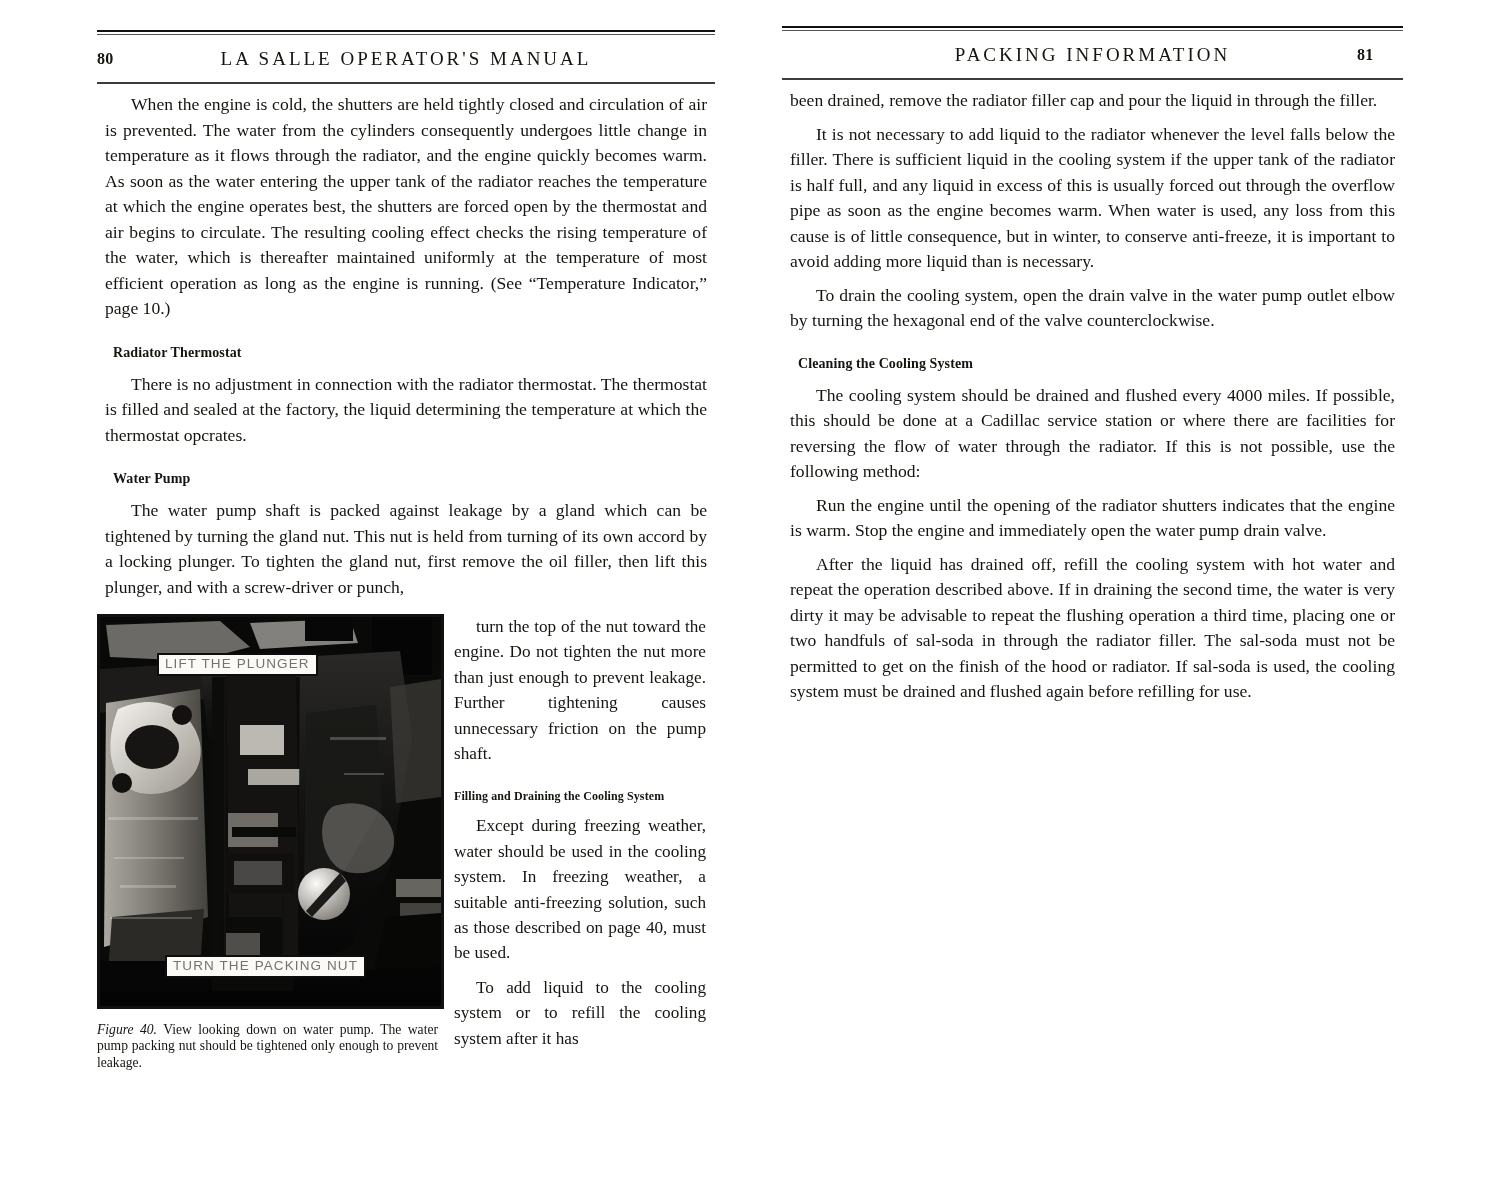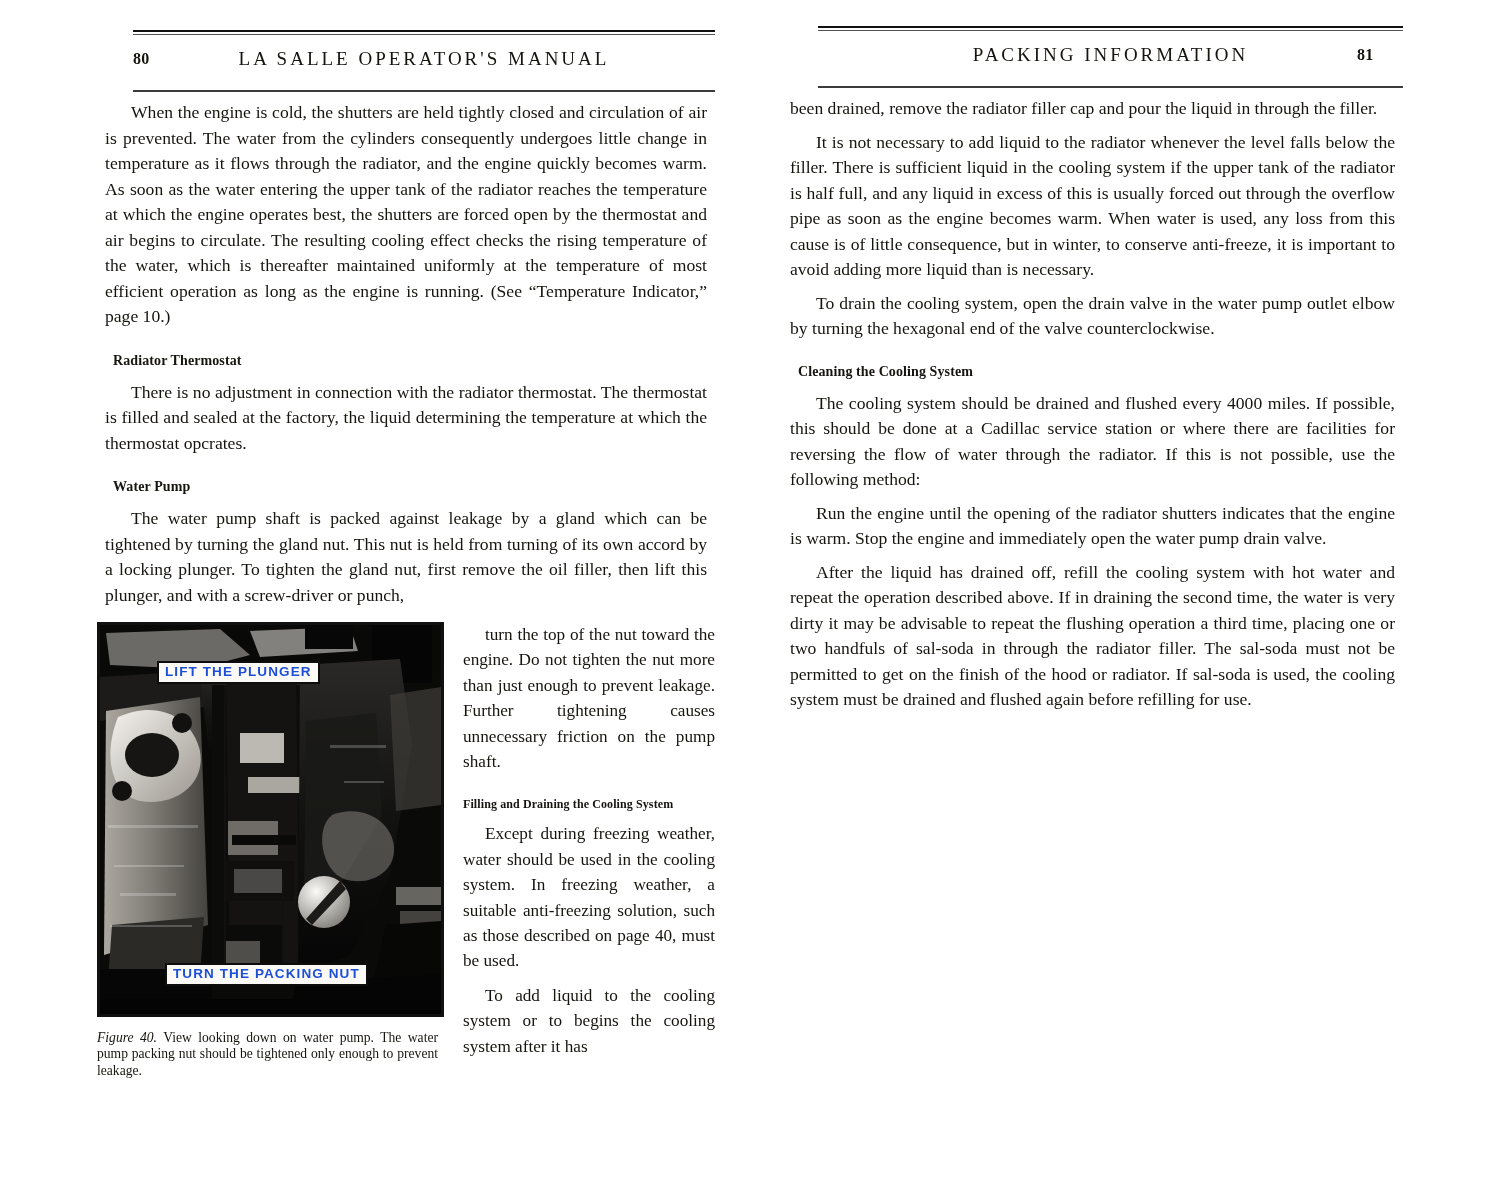--- a/index.html
+++ b/index.html
@@ -12,21 +12,21 @@
     overflow:hidden;
   }
   .spread{position:relative;width:1489px;height:1200px;display:flex;}
 
   
   .page{position:relative;box-sizing:border-box;}
   .page-left{width:745px;padding:30px 30px 0 97px;}
   .page-right{width:744px;padding:26px 86px 0 37px;}
 
   
-  .runhead{position:relative;height:62px;margin-left:36px;}
+  .runhead{position:relative;height:54px;}
   .rule-top{position:absolute;left:0;right:0;top:0;height:5px;}
   .rule-top::before,.rule-top::after{
     content:"";position:absolute;left:0;right:0;background:#111;
   }
   .rule-top::before{top:0;height:2px;}
   .rule-top::after{top:4px;height:1px;opacity:.72;}
   .rule-bot{position:absolute;left:0;right:0;bottom:0;height:2px;background:#1a1a1a;opacity:.85;}
   .runhead-inner{
     position:absolute;left:0;right:0;top:9px;height:40px;
     display:flex;align-items:center;
@@ -53,41 +53,41 @@
     font-size:14px;line-height:22px;font-weight:700;
     margin:20px 0 7px 16px;text-indent:0;text-align:left;
     letter-spacing:.1px;
   }
   h3.sub.tight{margin-top:19px;}
 
   
   .figwrap{margin-top:14px;display:flex;gap:0;}
   .figblock{width:345px;flex:none;}
   .sidecol{
-    width:252px;flex:none;margin-left:21px;
+    width:252px;flex:none;margin-left:12px;
     font-size:17.2px;line-height:25.4px;text-align:justify;
   }
   .sidecol p{margin:0;text-indent:22px;}
   .sidecol p + p{margin-top:9px;}
   .sidecol h3.sub{font-size:12px;line-height:22px;margin:19px 0 6px;}
 
   
   .photo{
     position:relative;width:341px;height:389px;
     border:3px solid #111;
     background:#f2f0ec;
     overflow:hidden;
   }
   .photo-inner{position:absolute;inset:0;}
   .callout{
     position:absolute;z-index:6;
     background:#fbfaf7;border:2px solid #0d0d0d;
     font-family:"Liberation Sans", sans-serif;
-    font-weight:700;font-size:13.5px;letter-spacing:1.1px;
-    color:#1d4ed8;padding:2px 6px 3px;white-space:nowrap;
+    font-weight:400;font-size:13.5px;letter-spacing:1.1px;
+    color:#737373;padding:2px 6px 3px;white-space:nowrap;
     line-height:14px;
   }
   .callout-plunger{left:57px;top:36px;}
   .callout-nut{left:65px;top:338px;}
   .leader{position:absolute;z-index:5;background:#111;width:2px;}
   .leader-plunger{left:124px;top:60px;height:300px;}
   .leader-nut{left:182px;top:250px;height:92px;}
 
   .caption{
     margin-top:13px;width:341px;
@@ -209,21 +209,21 @@
         <div class="caption">
           <span class="fignum">Figure 40.</span>
           <span>View looking down on water pump. The water pump packing nut should be tightened only enough to prevent leakage.</span>
         </div>
       </div>
 
       <div class="sidecol">
         <p class="cont">turn the top of the nut toward the engine.  Do not tighten the nut more than just enough to prevent leakage.  Further tightening causes unnecessary friction on the pump shaft.</p>
         <h3 class="sub">Filling and Draining the Cooling System</h3>
         <p>Except during freezing weather, water should be used in the cooling system.  In freezing weather, a suitable anti-freezing solution, such as those described on page 40, must be used.</p>
-        <p>To add liquid to the cooling system or to begins the cooling system after it has</p>
+        <p>To add liquid to the cooling system or to refill the cooling system after it has</p>
       </div>
     </div>
   </div>
 
   <div class="page page-right">
 
     <div class="runhead">
       <div class="rule-top"></div>
       <div class="runhead-inner">
         <div class="folio"></div>

